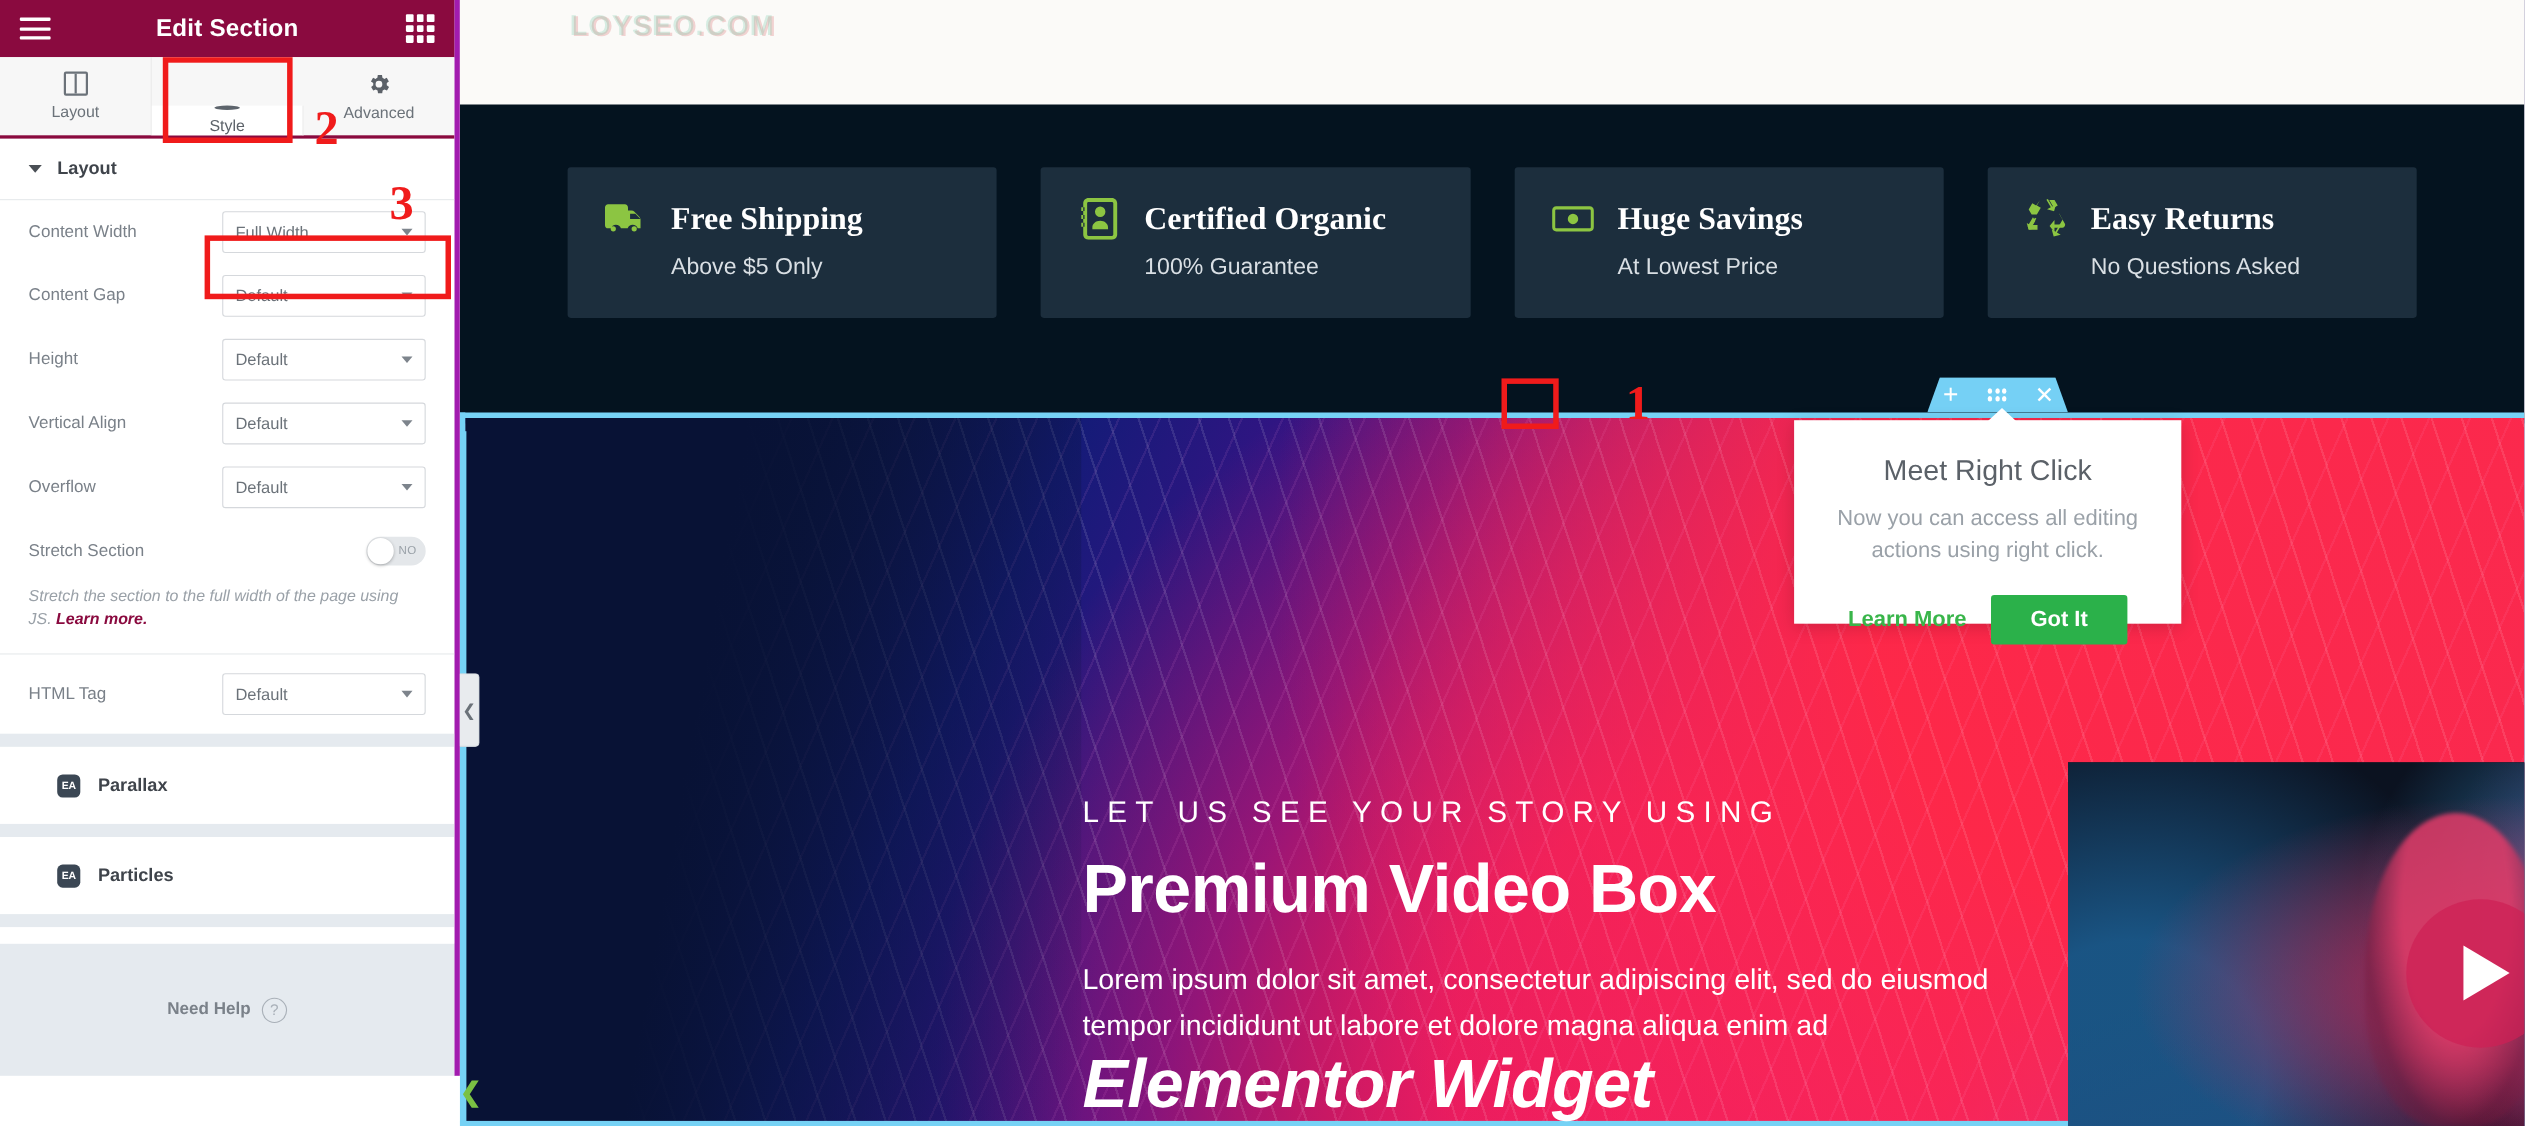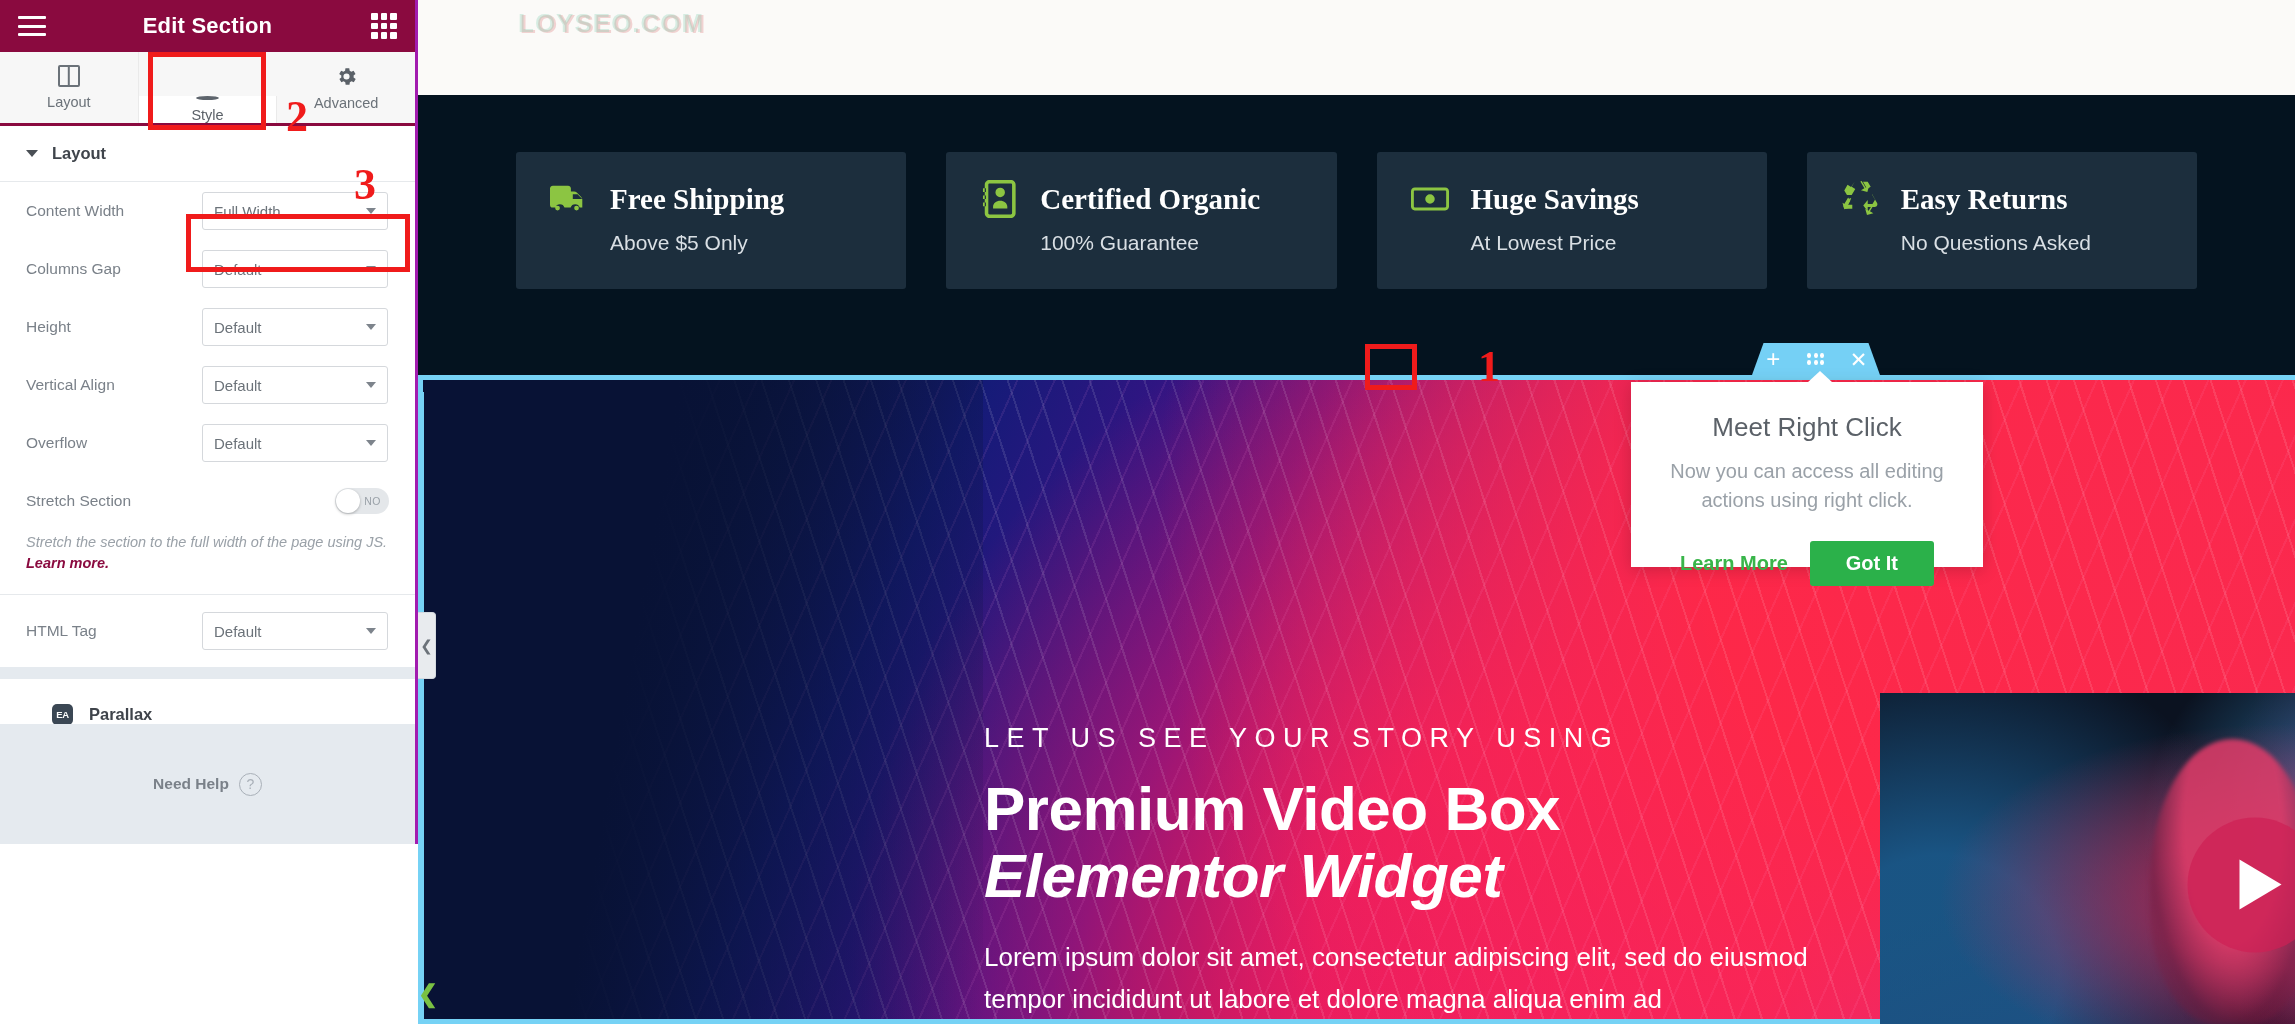--- a/index.html
+++ b/index.html
@@ -6,23 +6,23 @@
   html, body { width: 2295px; height: 1024px; overflow: hidden; }
   body {
     font-family: "Liberation Sans", sans-serif;
     background: #ffffff;
     position: relative;
   }
 
   
   #panel {
     position: absolute; left: 0; top: 0;
-    width: 418px; height: 844px;
+    width: 418px; height: 978px;
     background: #ffffff;
-    border-right: 3px solid #a21caf;
+    border-right: 5px solid #a21caf;
     display: flex; flex-direction: column;
     z-index: 30;
   }
   #panel-header {
     height: 52px; background: #8a0a3f;
     display: flex; align-items: center; position: relative;
     flex: none;
   }
   .hamburger { position: absolute; left: 18px; top: 50%; transform: translateY(-50%);
                width: 28px; height: 20px; display:flex; flex-direction:column;
@@ -291,21 +291,21 @@
 
     <div class="ctrl-row">
       <div class="ctrl-label">Content Width</div>
       <div class="select">
         <span>Full Width</span>
         <span class="caret"></span>
       </div>
     </div>
 
     <div class="ctrl-row">
-      <div class="ctrl-label">Columns Gap</div>
+      <div class="ctrl-label">Content Gap</div>
       <div class="select">
         <span>Default</span>
         <span class="caret"></span>
       </div>
     </div>
 
     <div class="ctrl-row">
       <div class="ctrl-label">Height</div>
       <div class="select">
         <span>Default</span>
@@ -460,22 +460,22 @@
 
   <div id="hero">
     <div id="hero-grad"></div>
     <div id="hero-streaks"></div>
     <div id="hero-left"></div>
   </div>
 
   <div id="hero-text">
     <div id="kicker">LET US SEE YOUR STORY USING</div>
     <div id="h1a">Premium Video Box</div>
+    <div id="hero-p">Lorem ipsum dolor sit amet, consectetur adipiscing elit, sed do eiusmod tempor incididunt ut labore et dolore magna aliqua enim ad</div>
     <div id="h1b">Elementor Widget</div>
-    <div id="hero-p">Lorem ipsum dolor sit amet, consectetur adipiscing elit, sed do eiusmod tempor incididunt ut labore et dolore magna aliqua enim ad</div>
   </div>
 
   <div id="videobox">
     <div id="vb-img"></div>
     <div id="vb-person"></div>
 
     <div id="play">
       <span class="tri"></span>
     </div>
   </div>

